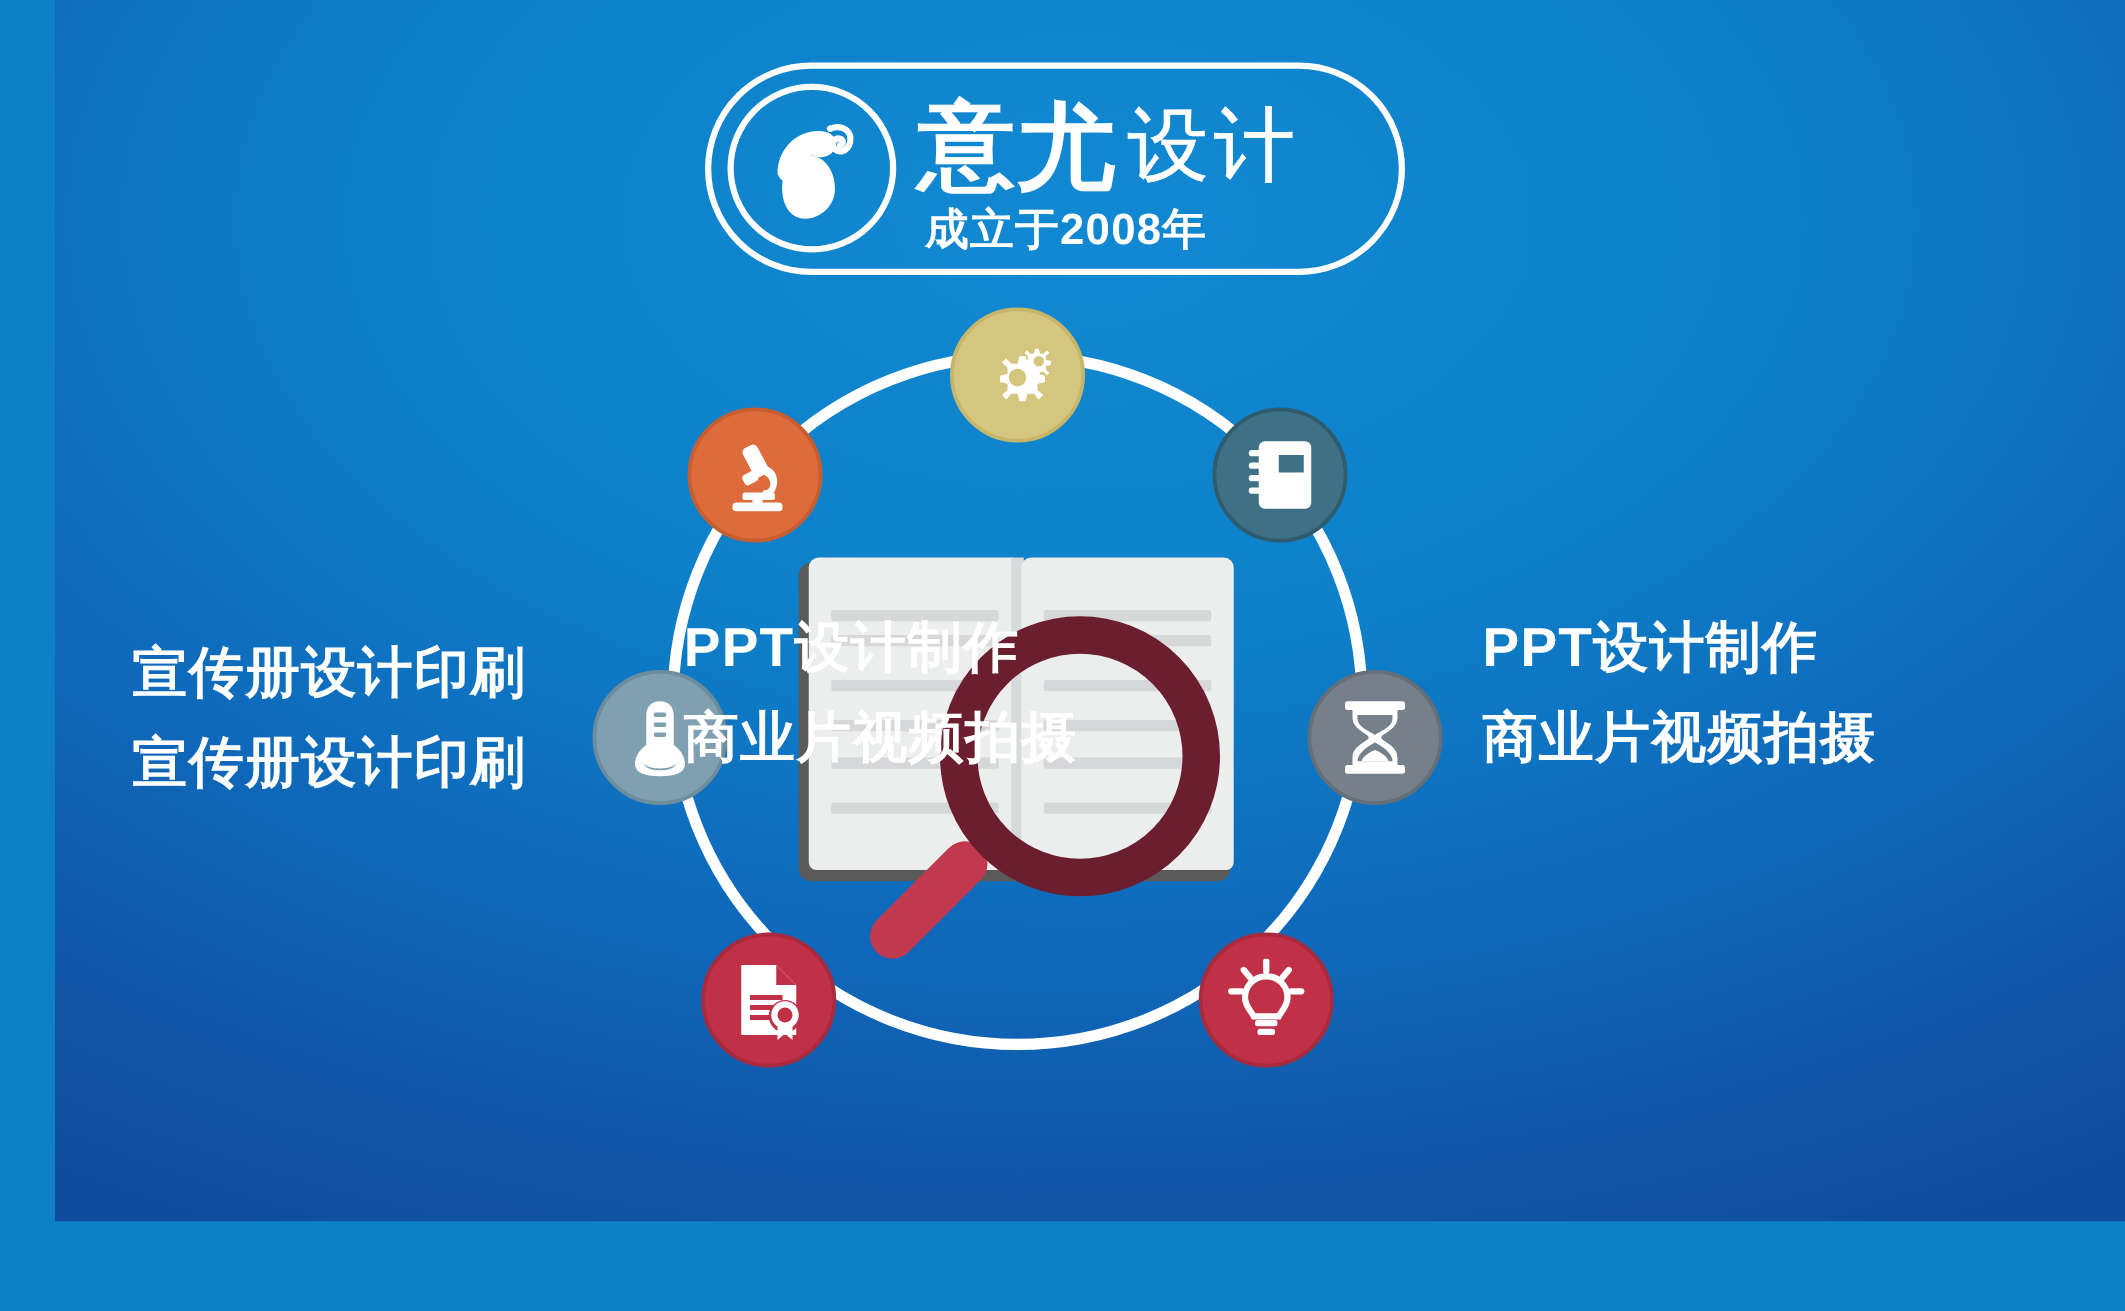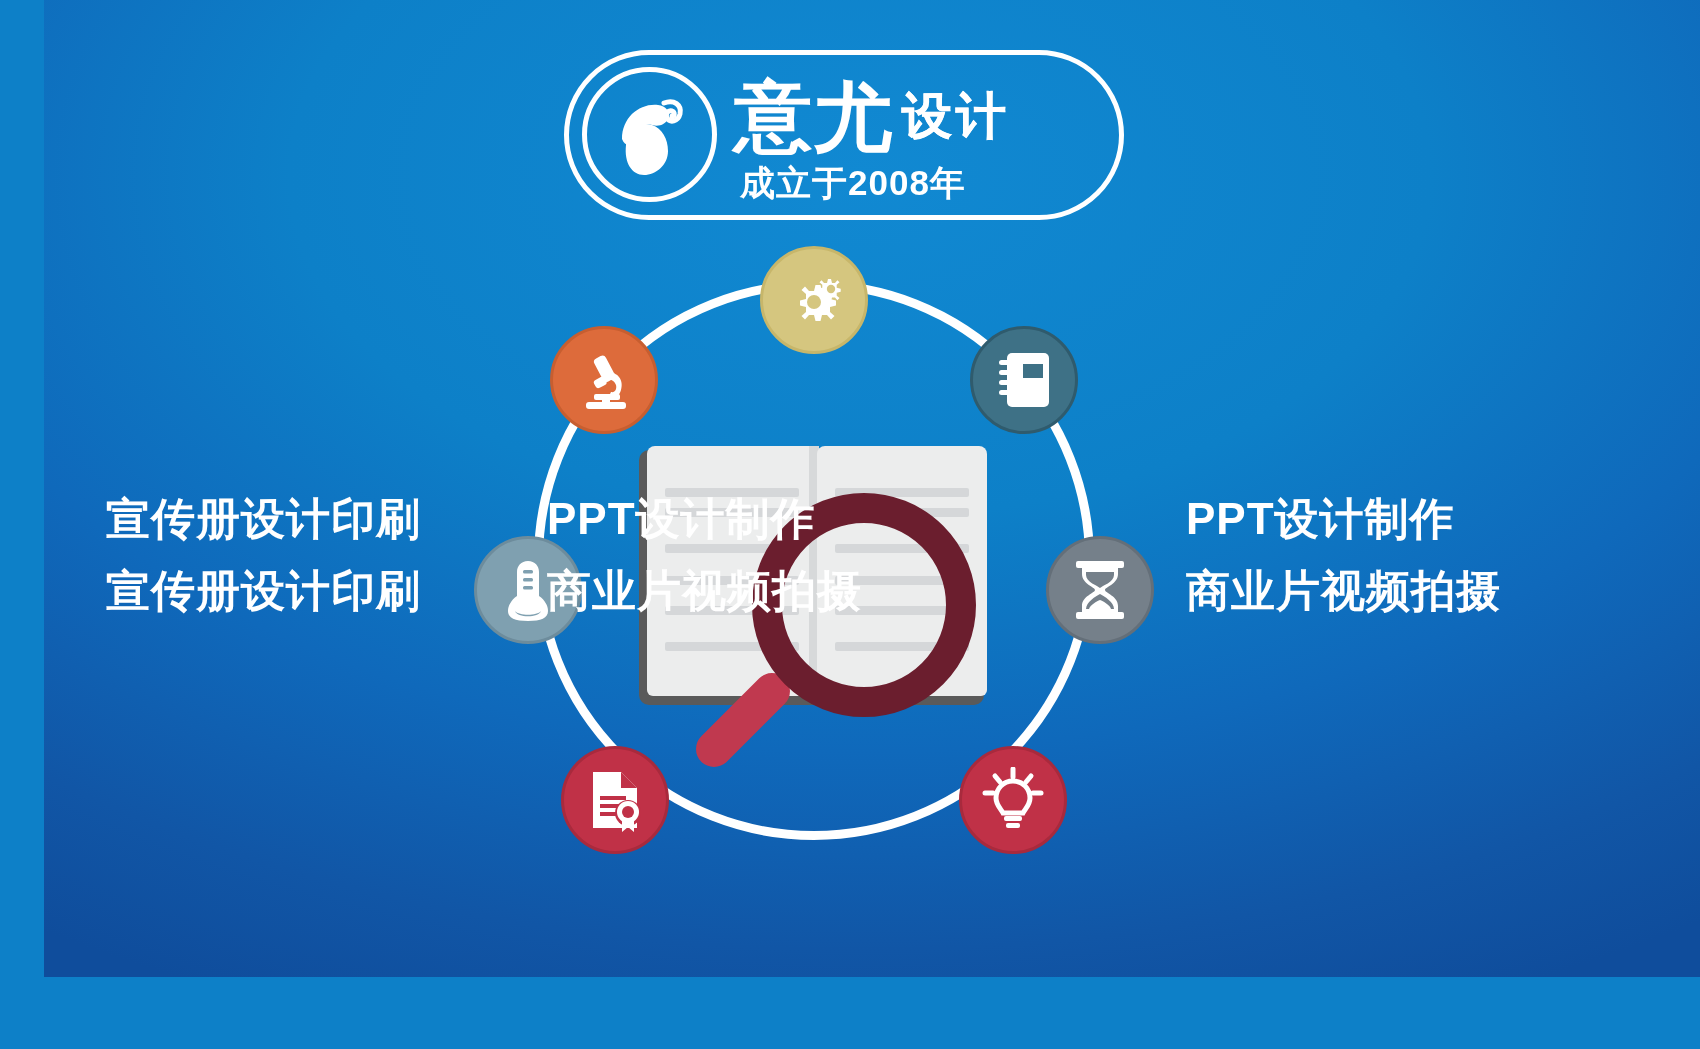--- a/index.html
+++ b/index.html
@@ -33,21 +33,21 @@
   .logo-mark svg{position:absolute;left:50%;top:50%;transform:translate(-50%,-50%);}
   .logo-text{
     position:absolute;left:170px;top:20px;width:380px;height:92px;
     display:flex;align-items:center;
   }
   .logo-title-bold{
     color:#ffffff;font-size:78px;line-height:78px;font-weight:700;
     letter-spacing:2px;
   }
   .logo-title-thin{
-    color:#ffffff;font-size:50px;line-height:78px;font-weight:700;
+    color:#ffffff;font-size:65px;line-height:78px;font-weight:400;
     letter-spacing:4px;margin-left:8px;
     -webkit-text-stroke:0.5px #ffffff;
   }
   .logo-sub{
     position:absolute;left:176px;top:110px;
     color:#ffffff;font-size:35px;font-weight:700;letter-spacing:1px;
     white-space:nowrap;
   }
 
   
@@ -98,21 +98,21 @@
   #magnifier{
     position:absolute;left:630px;top:470px;width:330px;height:330px;
     pointer-events:none;
   }
 
   
   .txtblock{position:absolute;color:#ffffff;white-space:nowrap;}
   .txtblock .ln{
     font-size:44px;font-weight:700;line-height:72px;letter-spacing:1px;
   }
-  #txt-left{left:62px;top:483px;}
+  #txt-left{left:62px;top:503px;}
   #txt-mid {left:503px;top:483px;}
   #txt-right{left:1142px;top:483px;}
 </style>
 </head>
 <body>
 
 <div id="stage">
 
   <div id="logo">
     <div class="logo-frame"></div>

